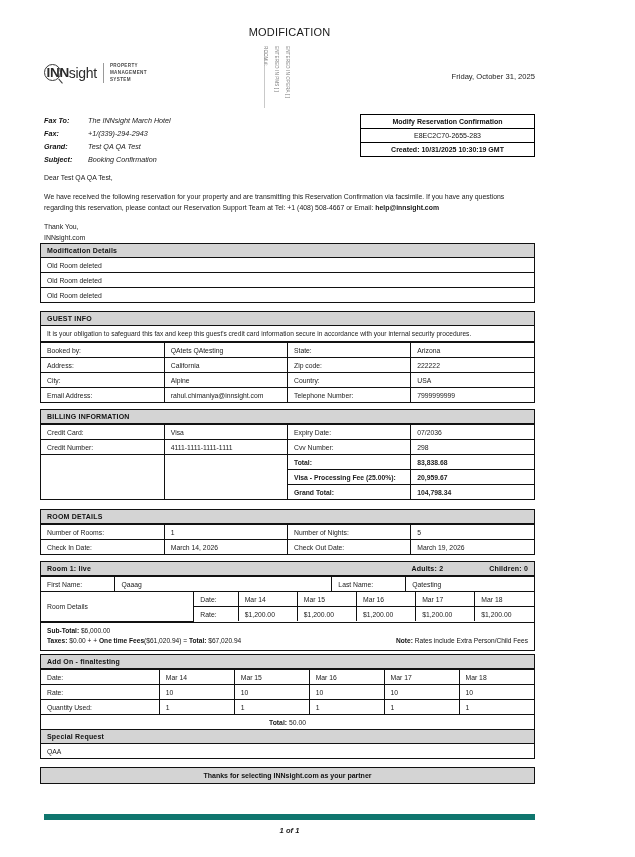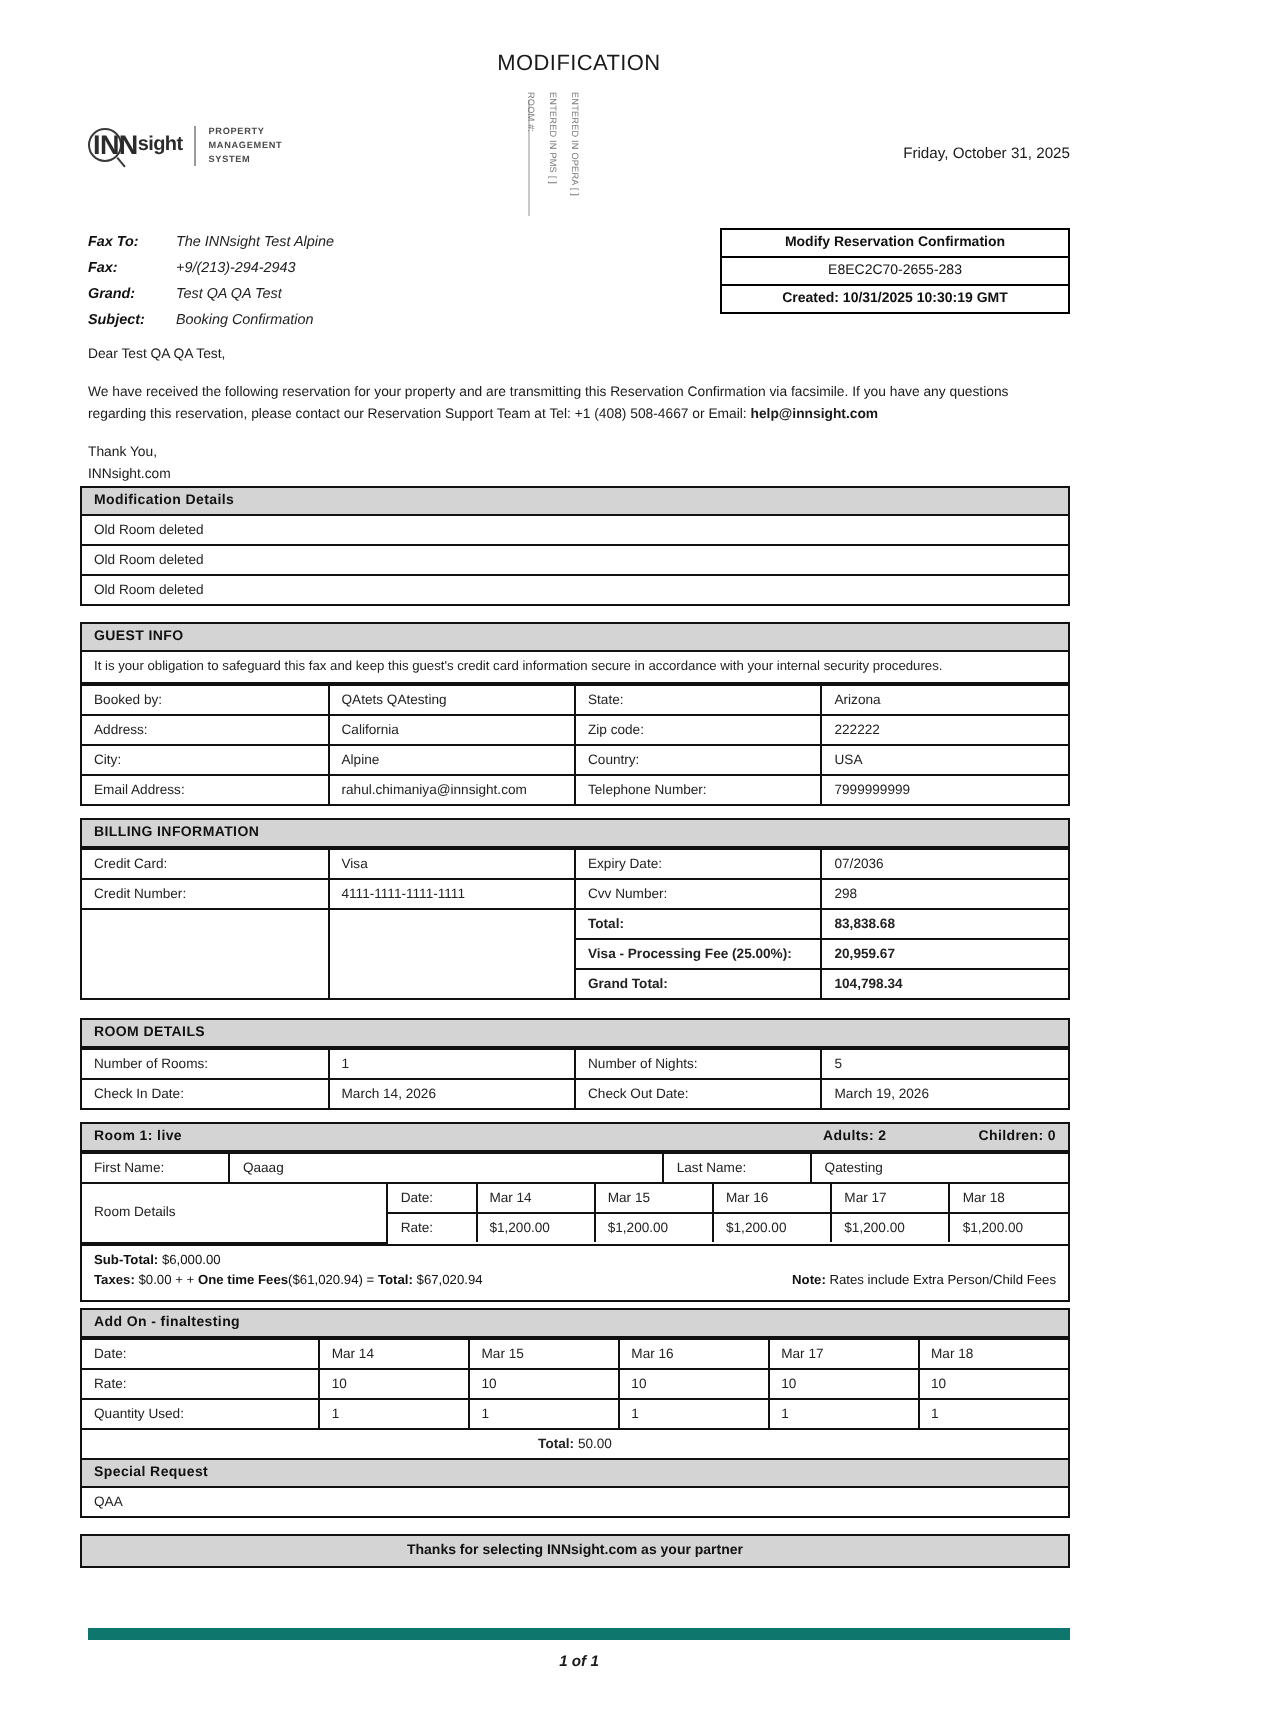--- a/index.html
+++ b/index.html
@@ -78,21 +78,21 @@
     position: absolute;
     width: 1.4px; height: 6px;
     background: #3a3a3a;
     right: -1px; bottom: -4px;
     transform: rotate(-40deg);
   }
   .logo-inn {
     font-size: 13.5px; font-weight: bold;
     margin-left: -13.5px; z-index: 2;
   }
-  .logo-sight { font-size: 10px; font-weight: bold; }
+  .logo-sight { font-size: 14px; font-weight: normal; }
   .logo-divider {
     width: 1px; height: 20px;
     background: #9a9a9a;
     margin: 0 6px;
   }
   .logo-tag {
     font-size: 4.6px; line-height: 1.55;
     color: #4a4a4a; letter-spacing: 0.35px;
     text-transform: uppercase; font-weight: bold;
   }
@@ -249,25 +249,25 @@
       <div>MANAGEMENT</div>
       <div>SYSTEM</div>
     </div>
   </div>
 
   <div class="fax-date">Friday, October 31, 2025</div>
 
   <div class="fax-block">
     <div class="fax-row">
       <span class="fax-label">Fax To:</span>
-      <span class="fax-value">The INNsight Test Alpine</span>
+      <span class="fax-value">The INNsight March Hotel</span>
     </div>
     <div class="fax-row">
       <span class="fax-label">Fax:</span>
-      <span class="fax-value">+9/(213)-294-2943</span>
+      <span class="fax-value">+1/(339)-294-2943</span>
     </div>
     <div class="fax-row">
       <span class="fax-label">Grand:</span>
       <span class="fax-value">Test QA QA Test</span>
     </div>
     <div class="fax-row">
       <span class="fax-label">Subject:</span>
       <span class="fax-value">Booking Confirmation</span>
     </div>
   </div>

